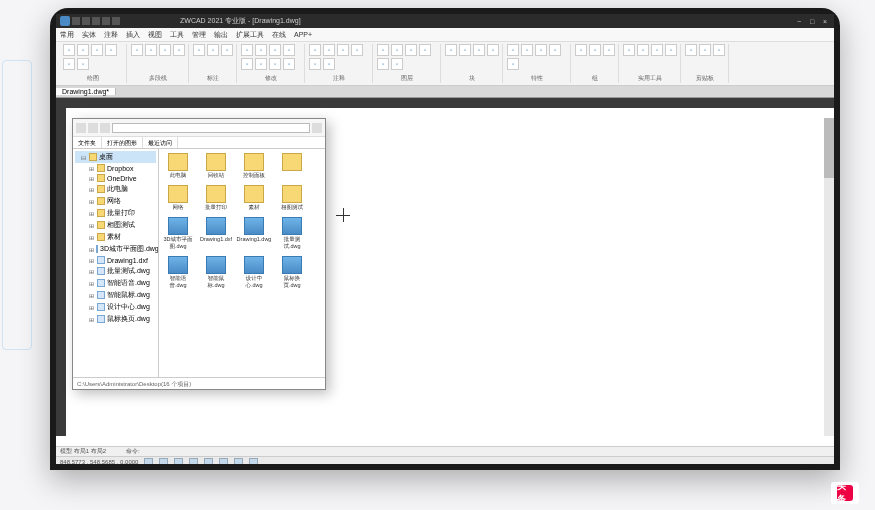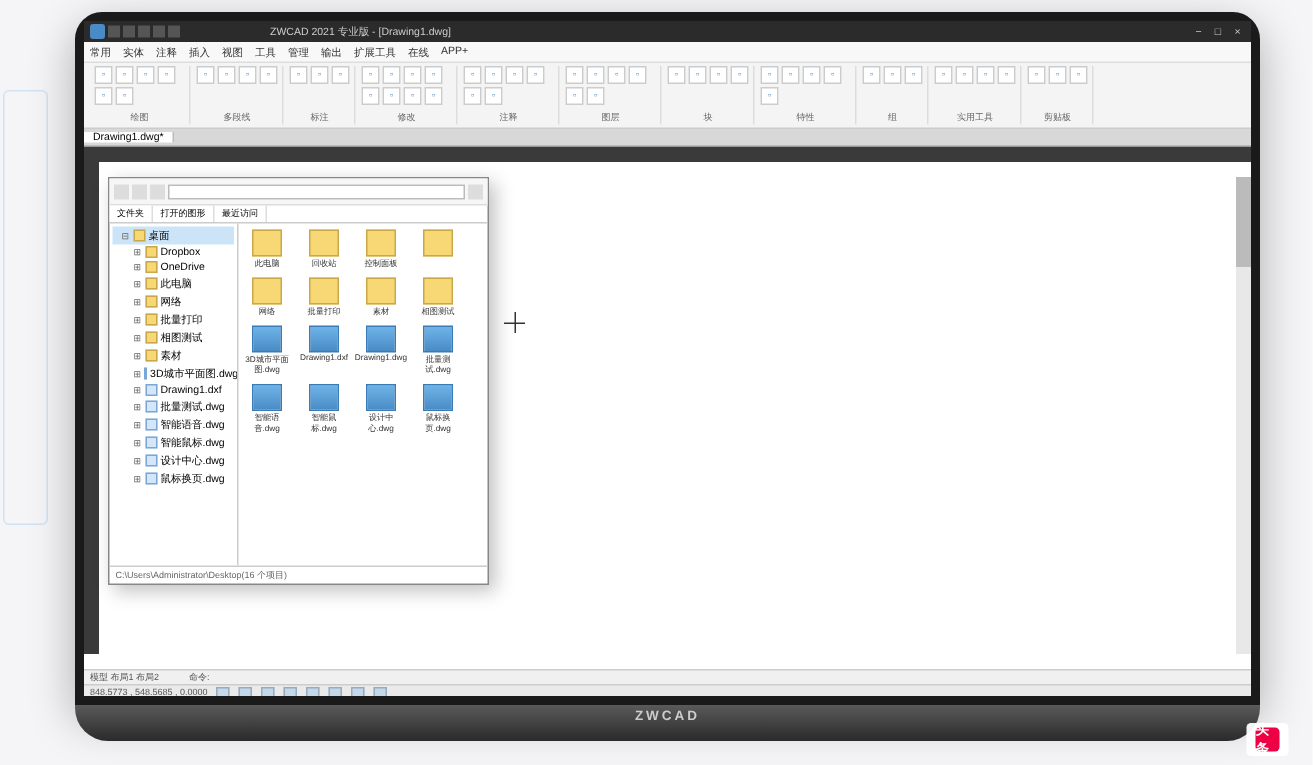--- a/index.html
+++ b/index.html
@@ -414,20 +414,17 @@
     <div class="togg"></div>
     <div class="togg"></div>
     <div class="togg"></div>
     <div class="togg"></div>
     <div class="togg"></div>
     <div class="togg"></div>
    </div>
 
   </div>
  </div>
- <div class="base">
-  <div class="logo">ZWCAD</div>
- </div>
 </div>
 
 <div class="watermark">
  <div class="wm-ico">头条</div>
 </div>
 
 </body></html>

